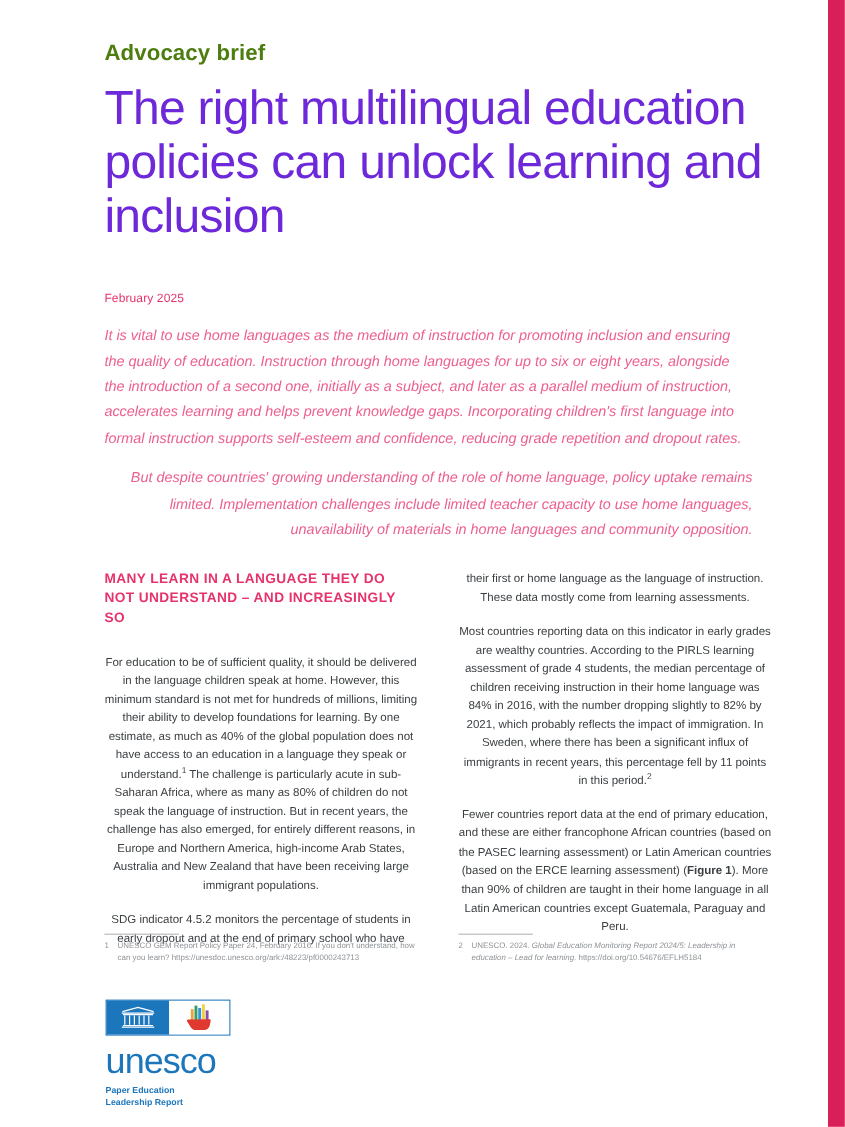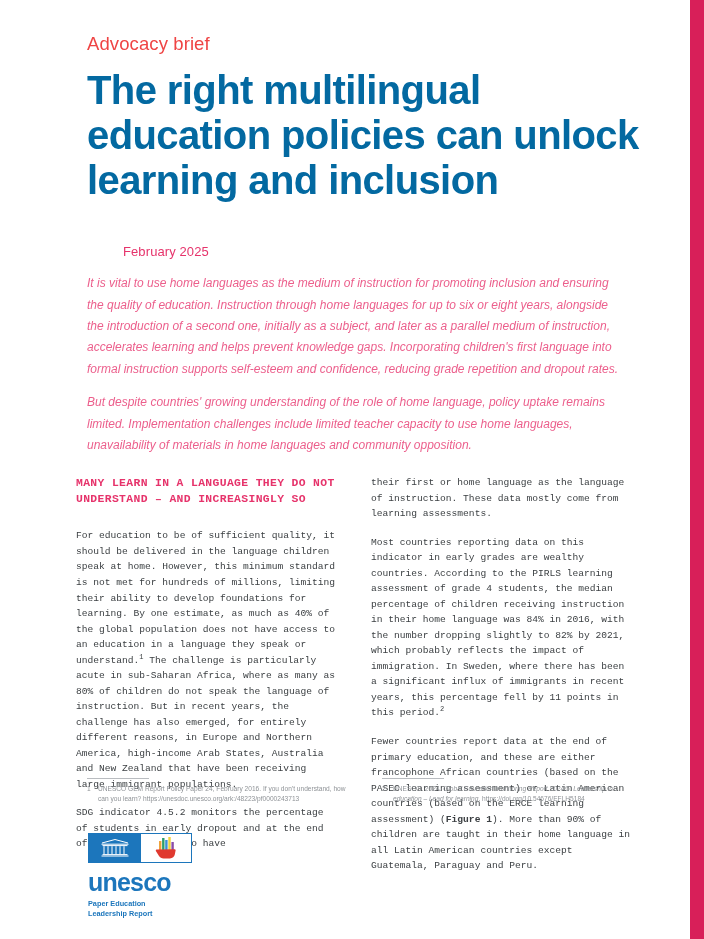--- a/index.html
+++ b/index.html
@@ -28,79 +28,79 @@
     height: 939px;
     background: #d81f59;
   }
   .content {
     position: absolute;
     left: 87px;
     top: 0;
     width: 553px;
   }
   .kicker {
-    color: #ef4444;
+    color: #4d7c0f;
     font-size: 18.5px;
     letter-spacing: 0.1px;
     margin-top: 33px;
-    font-weight: 400;
+    font-weight: 700;
   }
   .main-title {
-    color: #0369a1;
+    color: #6d28d9;
     font-size: 40px;
-    font-weight: bold;
+    font-weight: normal;
     line-height: 1.12;
     letter-spacing: -0.6px;
     margin-top: 13px;
     width: 560px;
   }
   .date {
     color: #e6336b;
-    font-size: 13px;
+    font-size: 10px;
     margin-top: 42px;
     letter-spacing: 0.1px;
-    margin-left: 36px;
   }
   .lead {
     color: #ec5f8c;
     font-size: 12px;
     font-style: italic;
     line-height: 1.78;
     margin-top: 14px;
     width: 540px;
   }
   .lead.second {
     margin-top: 12px;
+    text-align: right;
   }
   .cols {
     position: absolute;
-    left: 76px;
+    left: 87px;
     top: 475px;
     width: 556px;
     display: flex;
     gap: 34px;
-    font-family: Liberation Mono, monospace;
   }
   .col {
     width: 261px;
   }
   .sec-head {
     color: #e6336b;
     font-size: 11.4px;
     font-weight: bold;
     line-height: 1.42;
     letter-spacing: 0.35px;
     text-transform: uppercase;
     margin: 0 0 21px 0;
   }
   .body-p {
     color: #3c4043;
     font-size: 9.6px;
     line-height: 1.62;
     margin: 0 0 13px 0;
+    text-align: center;
   }
   .body-p.tight {
     margin-bottom: 0;
   }
   .body-p sup {
     font-size: 7px;
     vertical-align: super;
     line-height: 0;
   }
   .body-p b {
@@ -158,22 +158,22 @@
   }
   .logo-hand {
     width: 51px;
     background: #ffffff;
     display: flex;
     align-items: center;
     justify-content: center;
   }
   .unesco-word {
     color: #1c76bc;
-    font-size: 25px;
-    font-weight: bold;
+    font-size: 30px;
+    font-weight: normal;
     letter-spacing: -0.8px;
     line-height: 1;
     margin-top: 7px;
   }
   .unesco-sub {
     color: #1c76bc;
     font-size: 7.3px;
     font-weight: bold;
     line-height: 1.33;
     margin-top: 4px;

